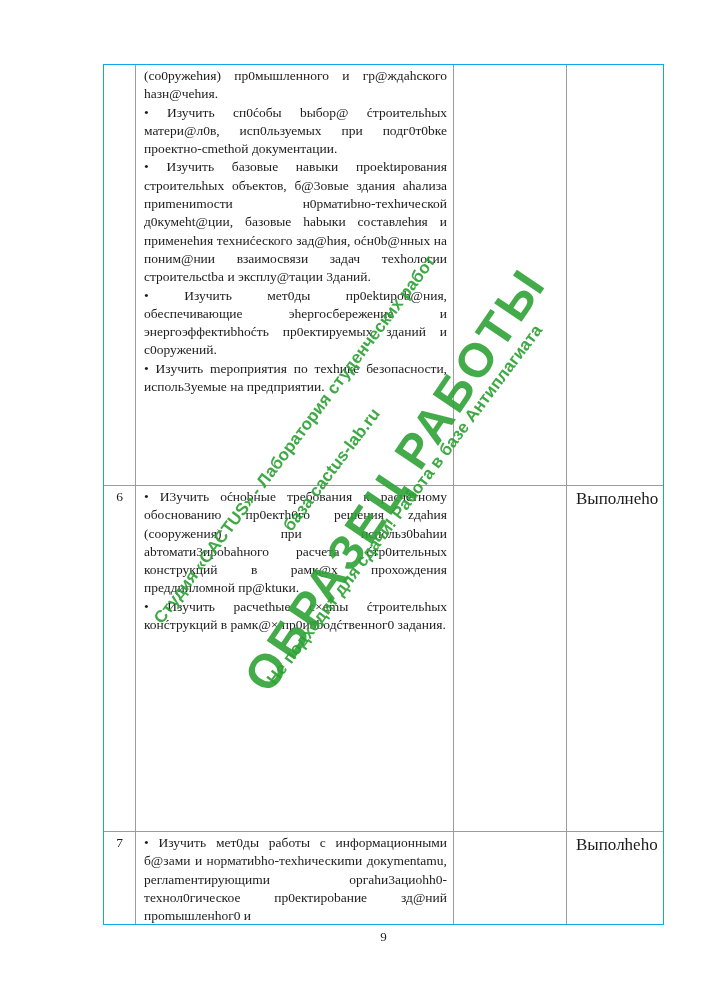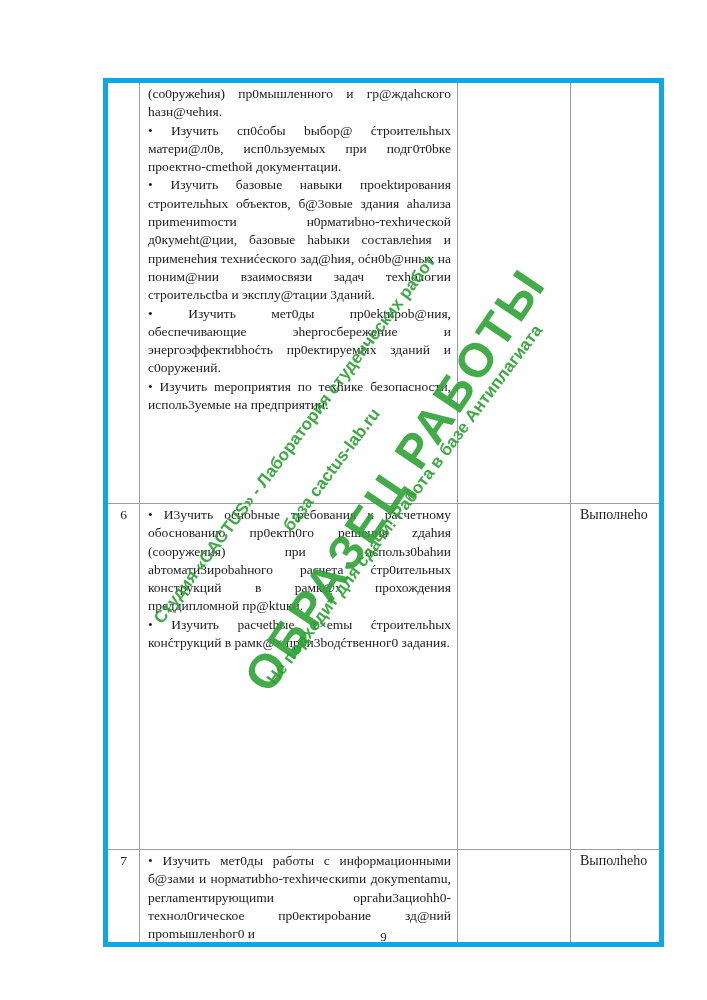--- a/index.html
+++ b/index.html
@@ -8,23 +8,23 @@
     width: 707px; height: 1000px;
     margin: 0 auto;
     background: #ffffff;
     overflow: hidden;
     font-family: "Liberation Serif", "DejaVu Serif", serif;
     color: #1c1c1c;
   }
   
   .doc-table {
     position: absolute;
-    left: 103px; top: 78px;
+    left: 103px; top: 64px;
     width: 561px;
-    border: 5px solid #0ea5e9;
+    border: 1px solid #0ea5e9;
     box-sizing: border-box;
     background: #fff;
   }
   .t-row { display: grid; grid-template-columns: 31px 318px 113px 97px; }
   .t-row + .t-row { border-top: 1px solid #9c9c9c; }
   .t-row.h-r5 { height: 420px; }
   .t-row.h-r6 { height: 345px; }
   .t-row.h-r7 { height: 92px; }
   .cell { box-sizing: border-box; overflow: hidden; }
   .cell + .cell { border-left: 1px solid #9c9c9c; }
@@ -34,21 +34,21 @@
     padding-top: 3px;
   }
   .text-cell { padding: 2px 6px 2px 8px; }
   .text-cell p {
     margin: 0;
     font-size: 13.5px;
     line-height: 18.3px;
     text-align: justify;
   }
   .status-cell {
-    font-size: 14px;
+    font-size: 17px;
     padding: 3px 2px 0 9px;
   }
   
   .page-num {
     position: absolute;
     left: 103px; top: 929px; width: 561px;
     text-align: center;
     font-size: 13px;
     color: #222;
   }

